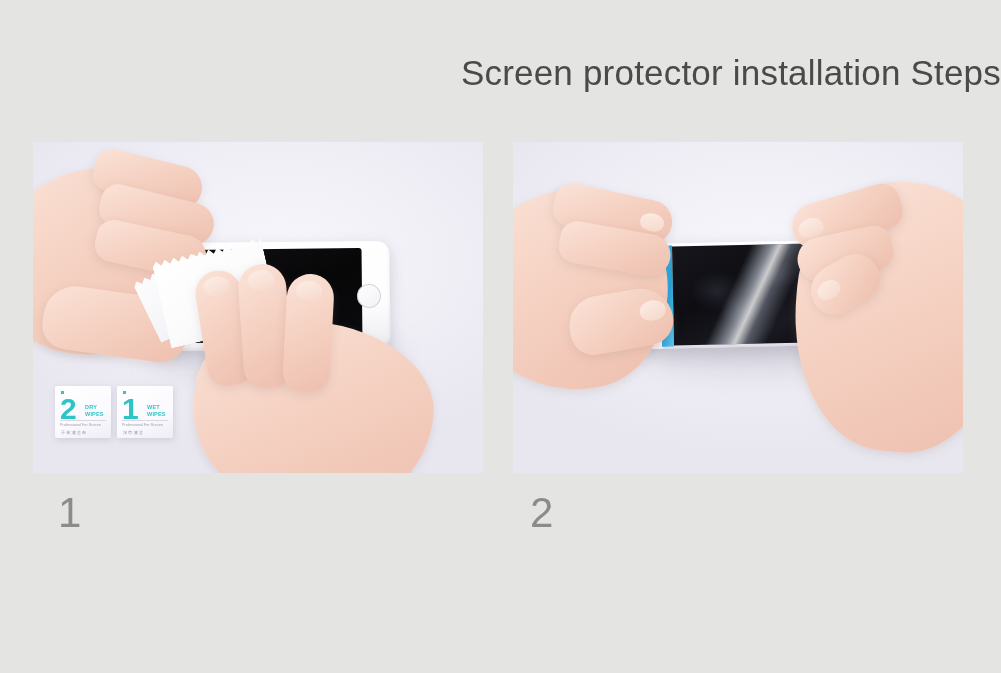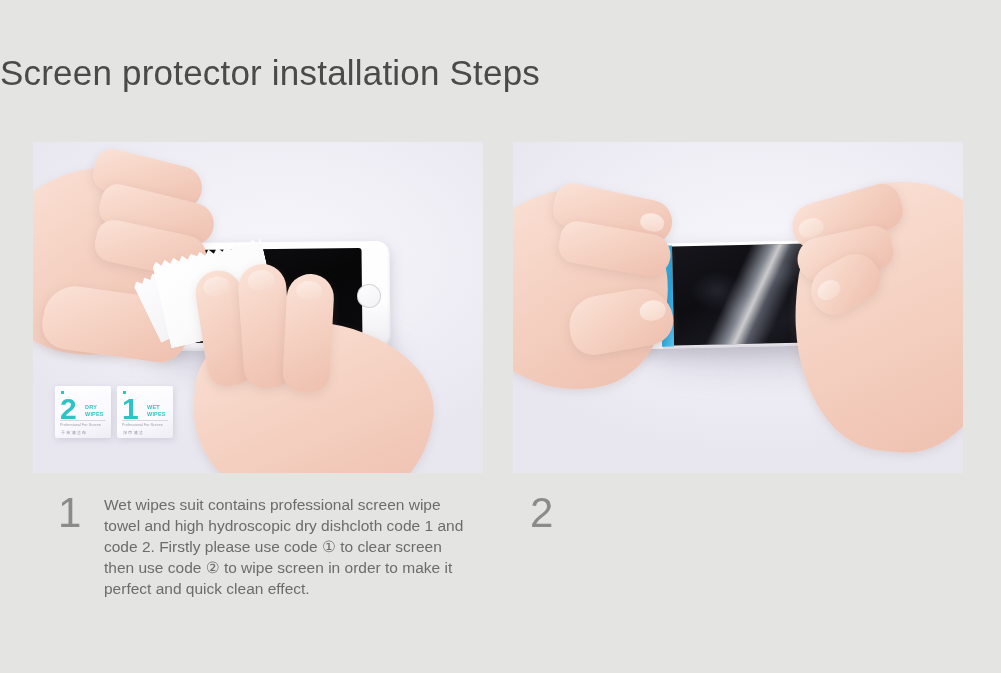--- a/index.html
+++ b/index.html
@@ -14,21 +14,21 @@
     overflow: hidden;
     position: relative;
   }
 
   
   .page-title {
     position: absolute;
     left: 0;
     top: 52px;
     width: 1001px;
-    text-align: left;
+    text-align: right;
     font-size: 35px;
     font-weight: 400;
     color: #4a4a4a;
     letter-spacing: 0.2px;
     line-height: 1.2;
   }
 
   
   .panel {
     position: absolute;
@@ -431,18 +431,17 @@
     <div class="nail" style="left:6px;top:14px;width:25px;height:19px;"></div>
   </div>
   <div class="skin rp-rf2"></div>
   <div class="skin rp-rthumb">
     <div class="nail" style="left:7px;top:12px;width:24px;height:18px;"></div>
   </div>
 </div>
 
 <div class="caption caption-left">
   <div class="step-num">1</div>
-  <div class="step-text">Wet wipes suit contains professional screen wipe towel and high hydroscopic dry dishcloth code 1 and code 2. Firstly please use code ① to clear screen then use code ② to wipe screen in order to make it perfect and quick clean effect.</div>
 </div>
 
 <div class="caption caption-right">
   <div class="step-num">2</div>
 </div>
 
 </body></html>

